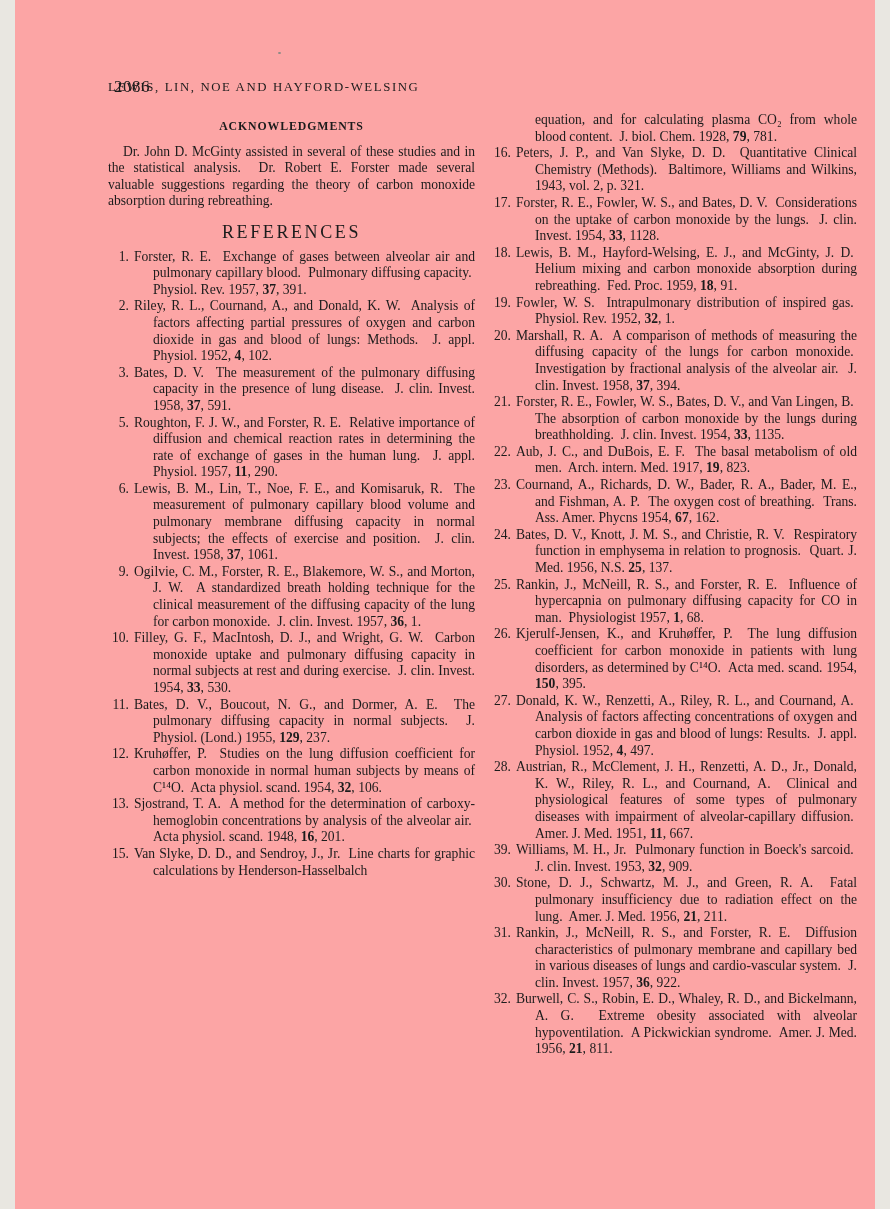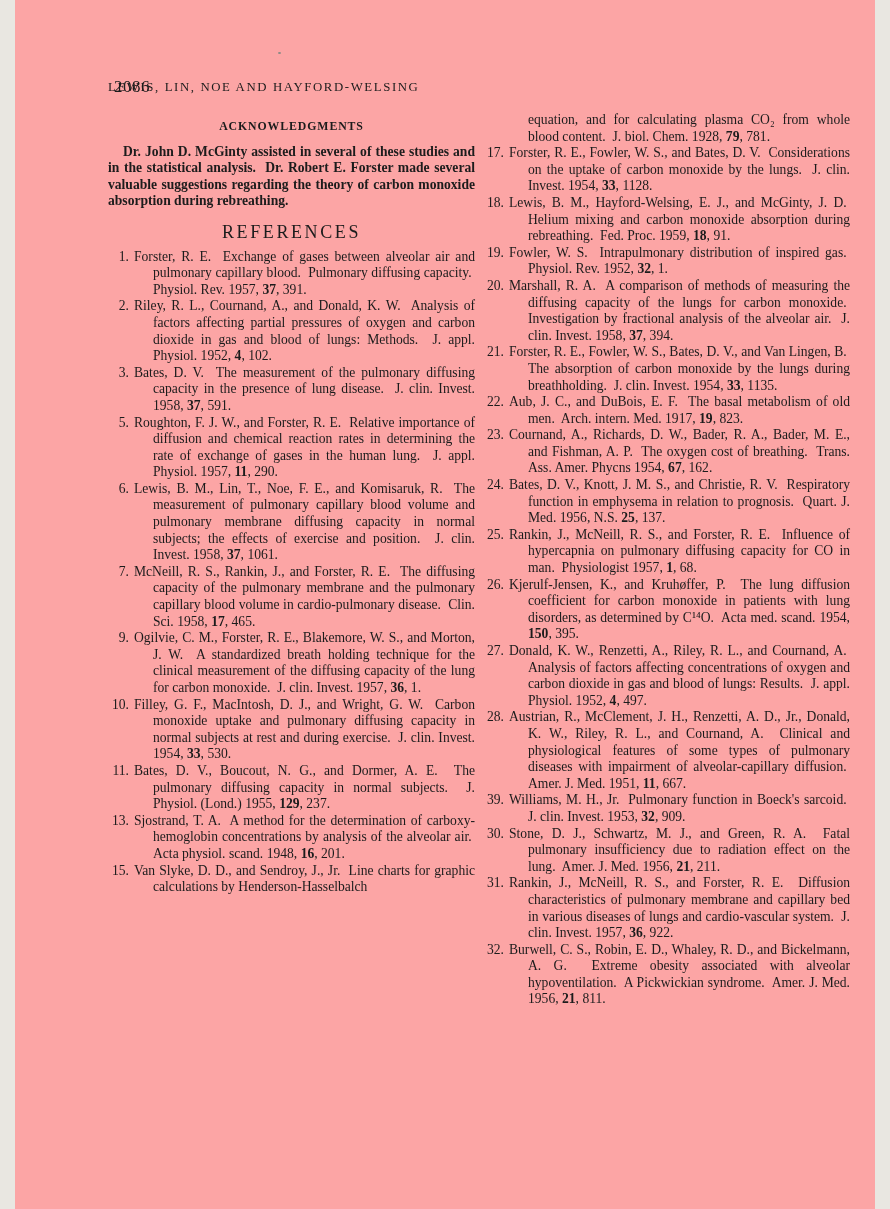--- a/index.html
+++ b/index.html
@@ -22,35 +22,35 @@
     font-size:17px; letter-spacing:0.5px;
   }
   .running-head {
     position:absolute; left:93px; top:80px; width:746px;
     text-align:left;
     font-size:12.8px; letter-spacing:1.6px;
     white-space:nowrap;
   }
   .columns {
     position:absolute; top:112px; left:93px;
-    display:flex; gap:8px;
+    display:flex; gap:15px;
   }
   .col {
     width:367px;
     font-size:13.6px; line-height:16.6px;
     text-align:justify;
     hyphens:none;
   }
   .ack-heading {
     text-align:center;
     font-weight:bold;
     font-size:11.8px; letter-spacing:0.9px;
     margin:6px 0 9px 0;
   }
-  .ack-body { margin:0 0 14px 0; text-indent:15px;font-weight:bold; }
+  .ack-body { margin:0 0 14px 0; text-indent:15px; }
   .refs-heading {
     text-align:center;
     font-size:18px; letter-spacing:2.6px;
     margin:14px 0 8px 0;
   }
   .ref {
     margin:0;
     padding-left:45px;
     text-indent:-45px;
   }
@@ -88,41 +88,42 @@
 
           <p class="ref"><span class="num">2.</span><span>Riley, R. L., Cournand, A., and Donald, K. W.&nbsp; Analysis of factors affecting partial pressures of oxygen and carbon dioxide in gas and blood of lungs: Methods.&nbsp; J. appl. Physiol. 1952, <b>4</b>, 102.</span></p>
 
           <p class="ref"><span class="num">3.</span><span>Bates, D. V.&nbsp; The measurement of the pulmonary diffusing capacity in the presence of lung disease.&nbsp; J. clin. Invest. 1958, <b>37</b>, 591.</span></p>
 
 
           <p class="ref"><span class="num">5.</span><span>Roughton, F. J. W., and Forster, R. E.&nbsp; Relative importance of diffusion and chemical reaction rates in determining the rate of exchange of gases in the human lung.&nbsp; J. appl. Physiol. 1957, <b>11</b>, 290.</span></p>
 
           <p class="ref"><span class="num">6.</span><span>Lewis, B. M., Lin, T., Noe, F. E., and Komisaruk, R.&nbsp; The measurement of pulmonary capillary blood volume and pulmonary membrane diffusing capacity in normal subjects; the effects of exercise and position.&nbsp; J. clin. Invest. 1958, <b>37</b>, 1061.</span></p>
 
-          <p class="ref"><span class="num">7.</span><span>McNeill, R. S., Rankin, J., and Forster, R. E.&nbsp; The diffusing capacity of the pulmonary membrane and the pulmonary capillary blood volume in cardio-pulmonary disease.&nbsp; Clin. Sci. 1958, <b>17</b>, 465.</span></p>
 
 
           <p class="ref"><span class="num">9.</span><span>Ogilvie, C. M., Forster, R. E., Blakemore, W. S., and Morton, J. W.&nbsp; A standardized breath holding technique for the clinical measurement of the diffusing capacity of the lung for carbon monoxide.&nbsp; J. clin. Invest. 1957, <b>36</b>, 1.</span></p>
 
           <p class="ref"><span class="num">10.</span><span>Filley, G. F., MacIntosh, D. J., and Wright, G. W.&nbsp; Carbon monoxide uptake and pulmonary diffusing capacity in normal subjects at rest and during exercise.&nbsp; J. clin. Invest. 1954, <b>33</b>, 530.</span></p>
 
           <p class="ref"><span class="num">11.</span><span>Bates, D. V., Boucout, N. G., and Dormer, A. E.&nbsp; The pulmonary diffusing capacity in normal subjects.&nbsp; J. Physiol. (Lond.) 1955, <b>129</b>, 237.</span></p>
 
+          <p class="ref"><span class="num">12.</span><span>Kruhøffer, P.&nbsp; Studies on the lung diffusion coefficient for carbon monoxide in normal human subjects by means of C¹⁴O.&nbsp; Acta physiol. scand. 1954, <b>32</b>, 106.</span></p>
 
           <p class="ref"><span class="num">13.</span><span>Sjostrand, T. A.&nbsp; A method for the determination of carboxy-hemoglobin concentrations by analysis of the alveolar air.&nbsp; Acta physiol. scand. 1948, <b>16</b>, 201.</span></p>
 
 
           <p class="ref"><span class="num">15.</span><span>Van Slyke, D. D., and Sendroy, J., Jr.&nbsp; Line charts for graphic calculations by Henderson-Hasselbalch</span></p>
         </div>
     </div>
 
     <div class="col">
       <p class="cont">equation, and for calculating plasma CO₂ from whole blood content.&nbsp; J. biol. Chem. 1928, <b>79</b>, 781.</p>
       <div>
 
+          <p class="ref"><span class="num">16.</span><span>Peters, J. P., and Van Slyke, D. D.&nbsp; Quantitative Clinical Chemistry (Methods).&nbsp; Baltimore, Williams and Wilkins, 1943, vol. 2, p. 321.</span></p>
 
           <p class="ref"><span class="num">17.</span><span>Forster, R. E., Fowler, W. S., and Bates, D. V.&nbsp; Considerations on the uptake of carbon monoxide by the lungs.&nbsp; J. clin. Invest. 1954, <b>33</b>, 1128.</span></p>
 
           <p class="ref"><span class="num">18.</span><span>Lewis, B. M., Hayford-Welsing, E. J., and McGinty, J. D.&nbsp; Helium mixing and carbon monoxide absorption during rebreathing.&nbsp; Fed. Proc. 1959, <b>18</b>, 91.</span></p>
 
           <p class="ref"><span class="num">19.</span><span>Fowler, W. S.&nbsp; Intrapulmonary distribution of inspired gas.&nbsp; Physiol. Rev. 1952, <b>32</b>, 1.</span></p>
 
           <p class="ref"><span class="num">20.</span><span>Marshall, R. A.&nbsp; A comparison of methods of measuring the diffusing capacity of the lungs for carbon monoxide.&nbsp; Investigation by fractional analysis of the alveolar air.&nbsp; J. clin. Invest. 1958, <b>37</b>, 394.</span></p>
 
           <p class="ref"><span class="num">21.</span><span>Forster, R. E., Fowler, W. S., Bates, D. V., and Van Lingen, B.&nbsp; The absorption of carbon monoxide by the lungs during breathholding.&nbsp; J. clin. Invest. 1954, <b>33</b>, 1135.</span></p>

